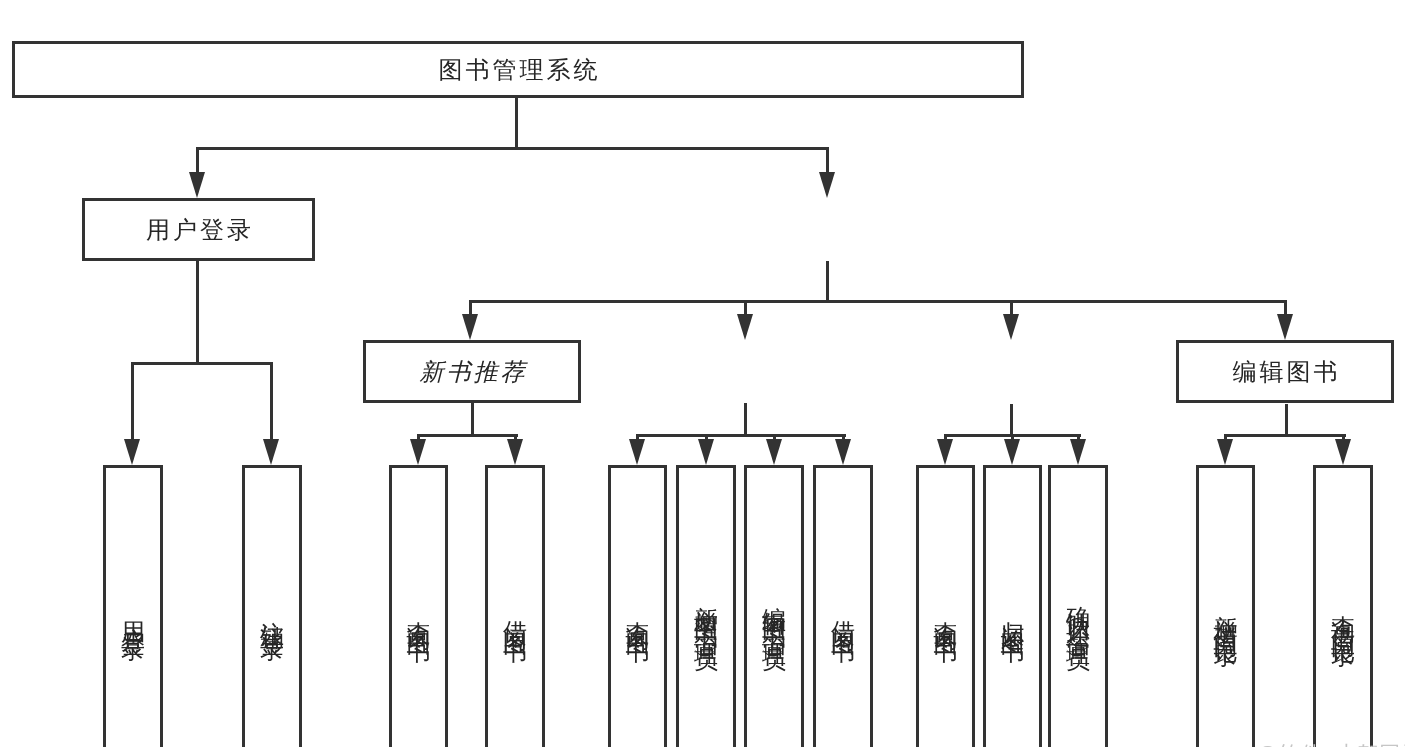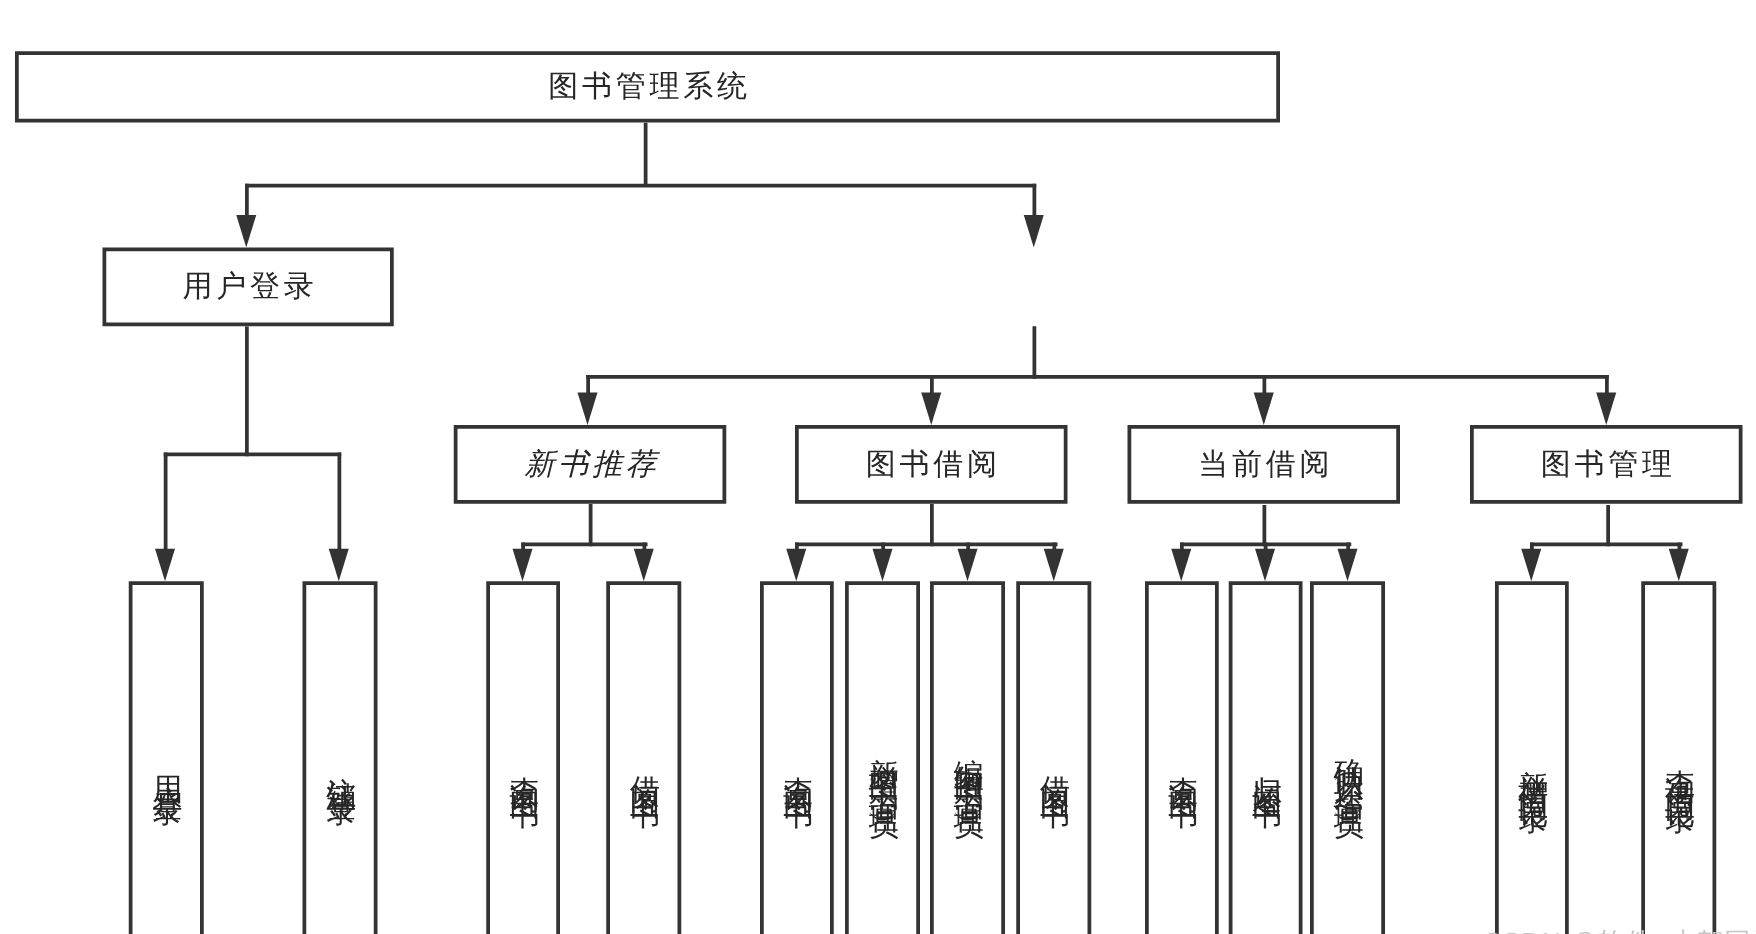--- a/index.html
+++ b/index.html
@@ -67,23 +67,21 @@
 </head>
 <body>
 
 <div id="canvas">
 
   <div class="box h" style="left:12px; top:13px; width:1012px; height:57px;">图书管理系统</div>
 
   <div class="box h" style="left:82px; top:170px; width:233px; height:63px;">用户登录</div>
 
   <div class="box h" style="left:363px; top:312px; width:218px; height:63px;font-style:italic;">新书推荐</div>
-  <div class="box h" style="left:636px; top:312px; width:218px; height:63px;">图书借阅</div>
-  <div class="box h" style="left:902px; top:312px; width:218px; height:63px;">当前借阅</div>
-  <div class="box h" style="left:1176px; top:312px; width:218px; height:63px;">图书管理</div>
+  <div class="box h" style="left:1176px; top:312px; width:218px; height:63px;">编辑图书</div>
 
   <div class="box v" style="left:103px; top:437px; width:60px; height:298px;">用户登录</div>
   <div class="box v" style="left:242px; top:437px; width:60px; height:298px;">注销登录</div>
 
   <div class="box v" style="left:389px; top:437px; width:59px; height:298px;">查询图书</div>
   <div class="box v" style="left:485px; top:437px; width:60px; height:298px;">借阅图书</div>
 
   <div class="box v" style="left:608px; top:437px; width:59px; height:298px;">查询图书</div>
   <div class="box v" style="left:676px; top:437px; width:60px; height:298px;">新增图书（管理员）</div>
   <div class="box v" style="left:744px; top:437px; width:60px; height:298px;">编辑图书（管理员）</div>

